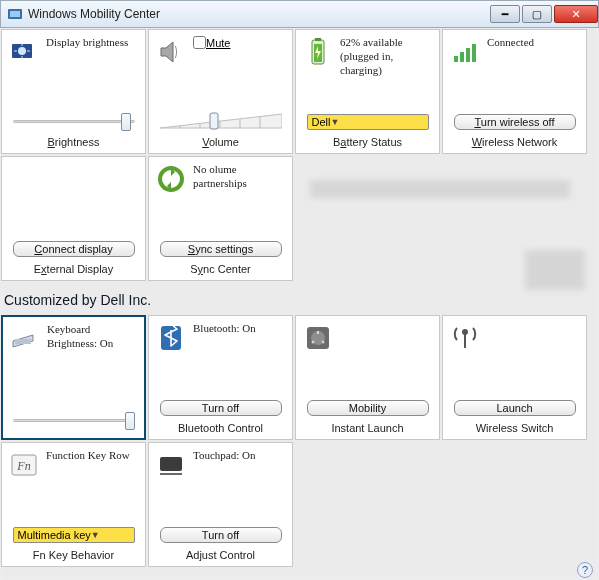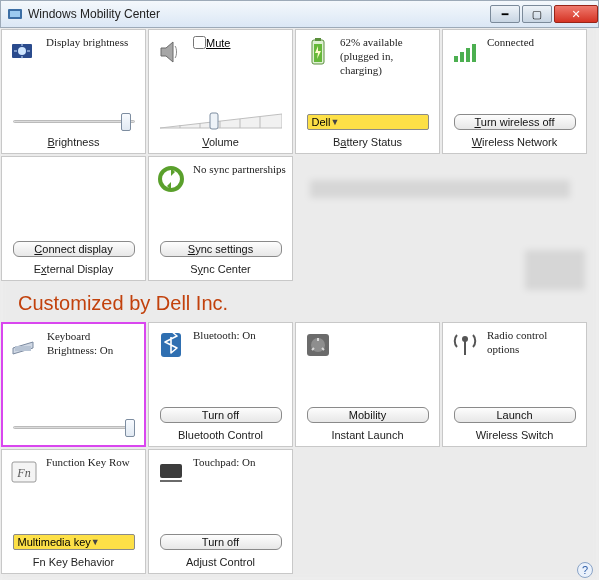--- a/index.html
+++ b/index.html
@@ -77,21 +77,21 @@
   width: 145px;
   height: 125px;
   background: #fff;
   border: 1px solid #c8c8c8;
   margin: 1px;
   display: flex;
   flex-direction: column;
   align-items: center;
   padding: 6px 6px 3px 6px;
 }
-.tile.highlight { border: 2px solid #d946ef; }
+.tile.highlight { border: 2px solid #0c4a6e; }
 .tile .top {
   display: flex;
   align-items: flex-start;
   width: 100%;
   gap: 6px;
   min-height: 44px;
 }
 .tile .iconbox { width: 32px; height: 32px; flex-shrink: 0; display:flex; align-items:center; justify-content:center; }
 .tile .label {
   font-size: 11px;
@@ -157,23 +157,23 @@
 }
 .select .caret { font-size: 9px; color: #444; }
 
 
 .chk { display:flex; align-items:center; gap:0; font-size:11px;text-decoration:underline; }
 .chk input { width:13px; height:13px; }
 
 
 .section-hdr {
   width: 100%;
-  padding: 10px 6px 6px 18px;
-  font-size: 20px;
-  color: #c2410c;
+  padding: 10px 6px 6px 4px;
+  font-size: 14px;
+  color: #0f172a;
   position: relative;
   z-index: 5;
 }
 
 
 svg { display:block; }
 .help {
   position: absolute;
   right: 6px; bottom: 2px;
   width: 16px; height: 16px;
@@ -314,21 +314,21 @@
 
   <div class="tile">
     <div class="top">
       <span class="iconbox">
         <svg viewBox="0 0 32 32">
             <circle cx="16" cy="16" r="11" fill="none" stroke="#5aa02c" stroke-width="4"></circle>
             <path d="M16 5l4 4-4 4z" fill="#5aa02c"></path>
             <path d="M16 27l-4-4 4-4z" fill="#5aa02c"></path>
           </svg>
       </span>
-      <span class="label">No sync partnerships</span>
+      <span class="label">No olume partnerships</span>
     </div>
     <div class="control">
       <div class="btn">
           <span><span style="text-decoration:underline">S</span>ync settings</span>
         </div>
     </div>
     <div class="footer">S<span style="text-decoration:underline">y</span>nc Center</div>
   </div>
 
 </div>
@@ -389,21 +389,20 @@
 
   <div class="tile">
     <div class="top">
       <span class="iconbox">
         <svg viewBox="0 0 32 32">
             <circle cx="16" cy="10" r="3" fill="#555"></circle>
             <path d="M8 6c-3 3-3 9 0 12M24 6c3 3 3 9 0 12" fill="none" stroke="#555" stroke-width="2"></path>
             <rect x="15" y="12" width="2" height="14" fill="#555"></rect>
           </svg>
       </span>
-      <span class="label">Radio control options</span>
     </div>
     <div class="control">
       <div class="btn">Launch</div>
     </div>
     <div class="footer">Wireless Switch</div>
   </div>
 
   <div class="tile">
     <div class="top">
       <span class="iconbox">

